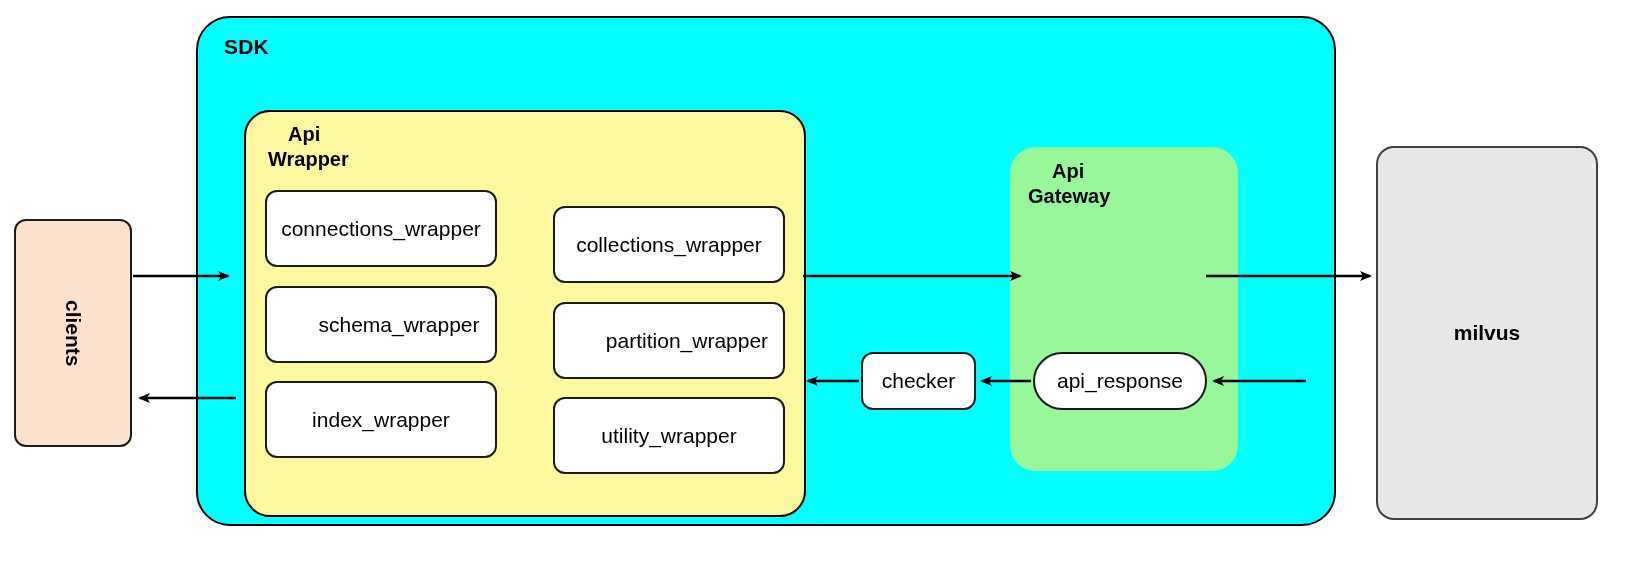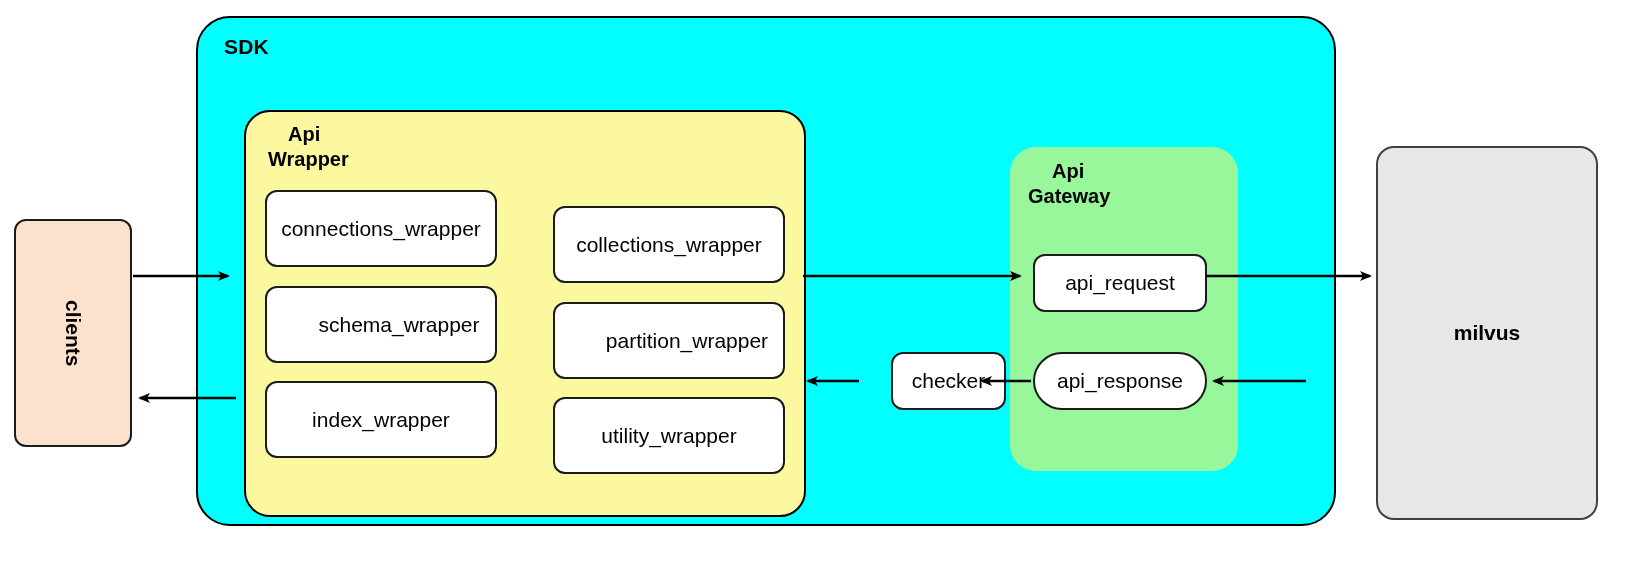--- a/index.html
+++ b/index.html
@@ -109,21 +109,21 @@
   .w-r2 { top: 286px; height: 77px; padding-left: 36px; }
   .w-r3 { top: 381px; height: 77px; }
 
   
   .g-node { left: 1033px; width: 174px; height: 58px; }
   .g-r1 { top: 254px; }
   .g-r2 { top: 352px; border-radius: 29px; }
 
   
   .checker-box {
-    left: 891px;
+    left: 861px;
     top: 352px;
     width: 115px;
     height: 58px;
   }
 
   
   .clients-box {
     left: 14px;
     top: 219px;
     width: 118px;
@@ -198,21 +198,20 @@
   <div class="node w-c1 w-r2">schema_wrapper</div>
   <div class="node w-c2 w-r2">partition_wrapper</div>
   <div class="node w-c1 w-r3">index_wrapper</div>
   <div class="node w-c2 w-r3">utility_wrapper</div>
 
   <div class="box gateway-container">
     <div class="gateway-label">Api
 Gateway</div>
   </div>
 
-  <div class="node g-node g-r1">api_request</div>
   <div class="node g-node g-r2">api_response</div>
 
   <div class="node checker-box">checker</div>
 
   <div class="box milvus-box">milvus</div>
 
   <svg class="arrows" viewBox="0 0 1634 574">
     <defs>
       <marker id="ah" markerWidth="12" markerHeight="12" refX="10" refY="5" orient="auto" markerUnits="userSpaceOnUse">
         <path d="M0,0 L12,5 L0,10 L3,5 Z" fill="#000000"></path>

